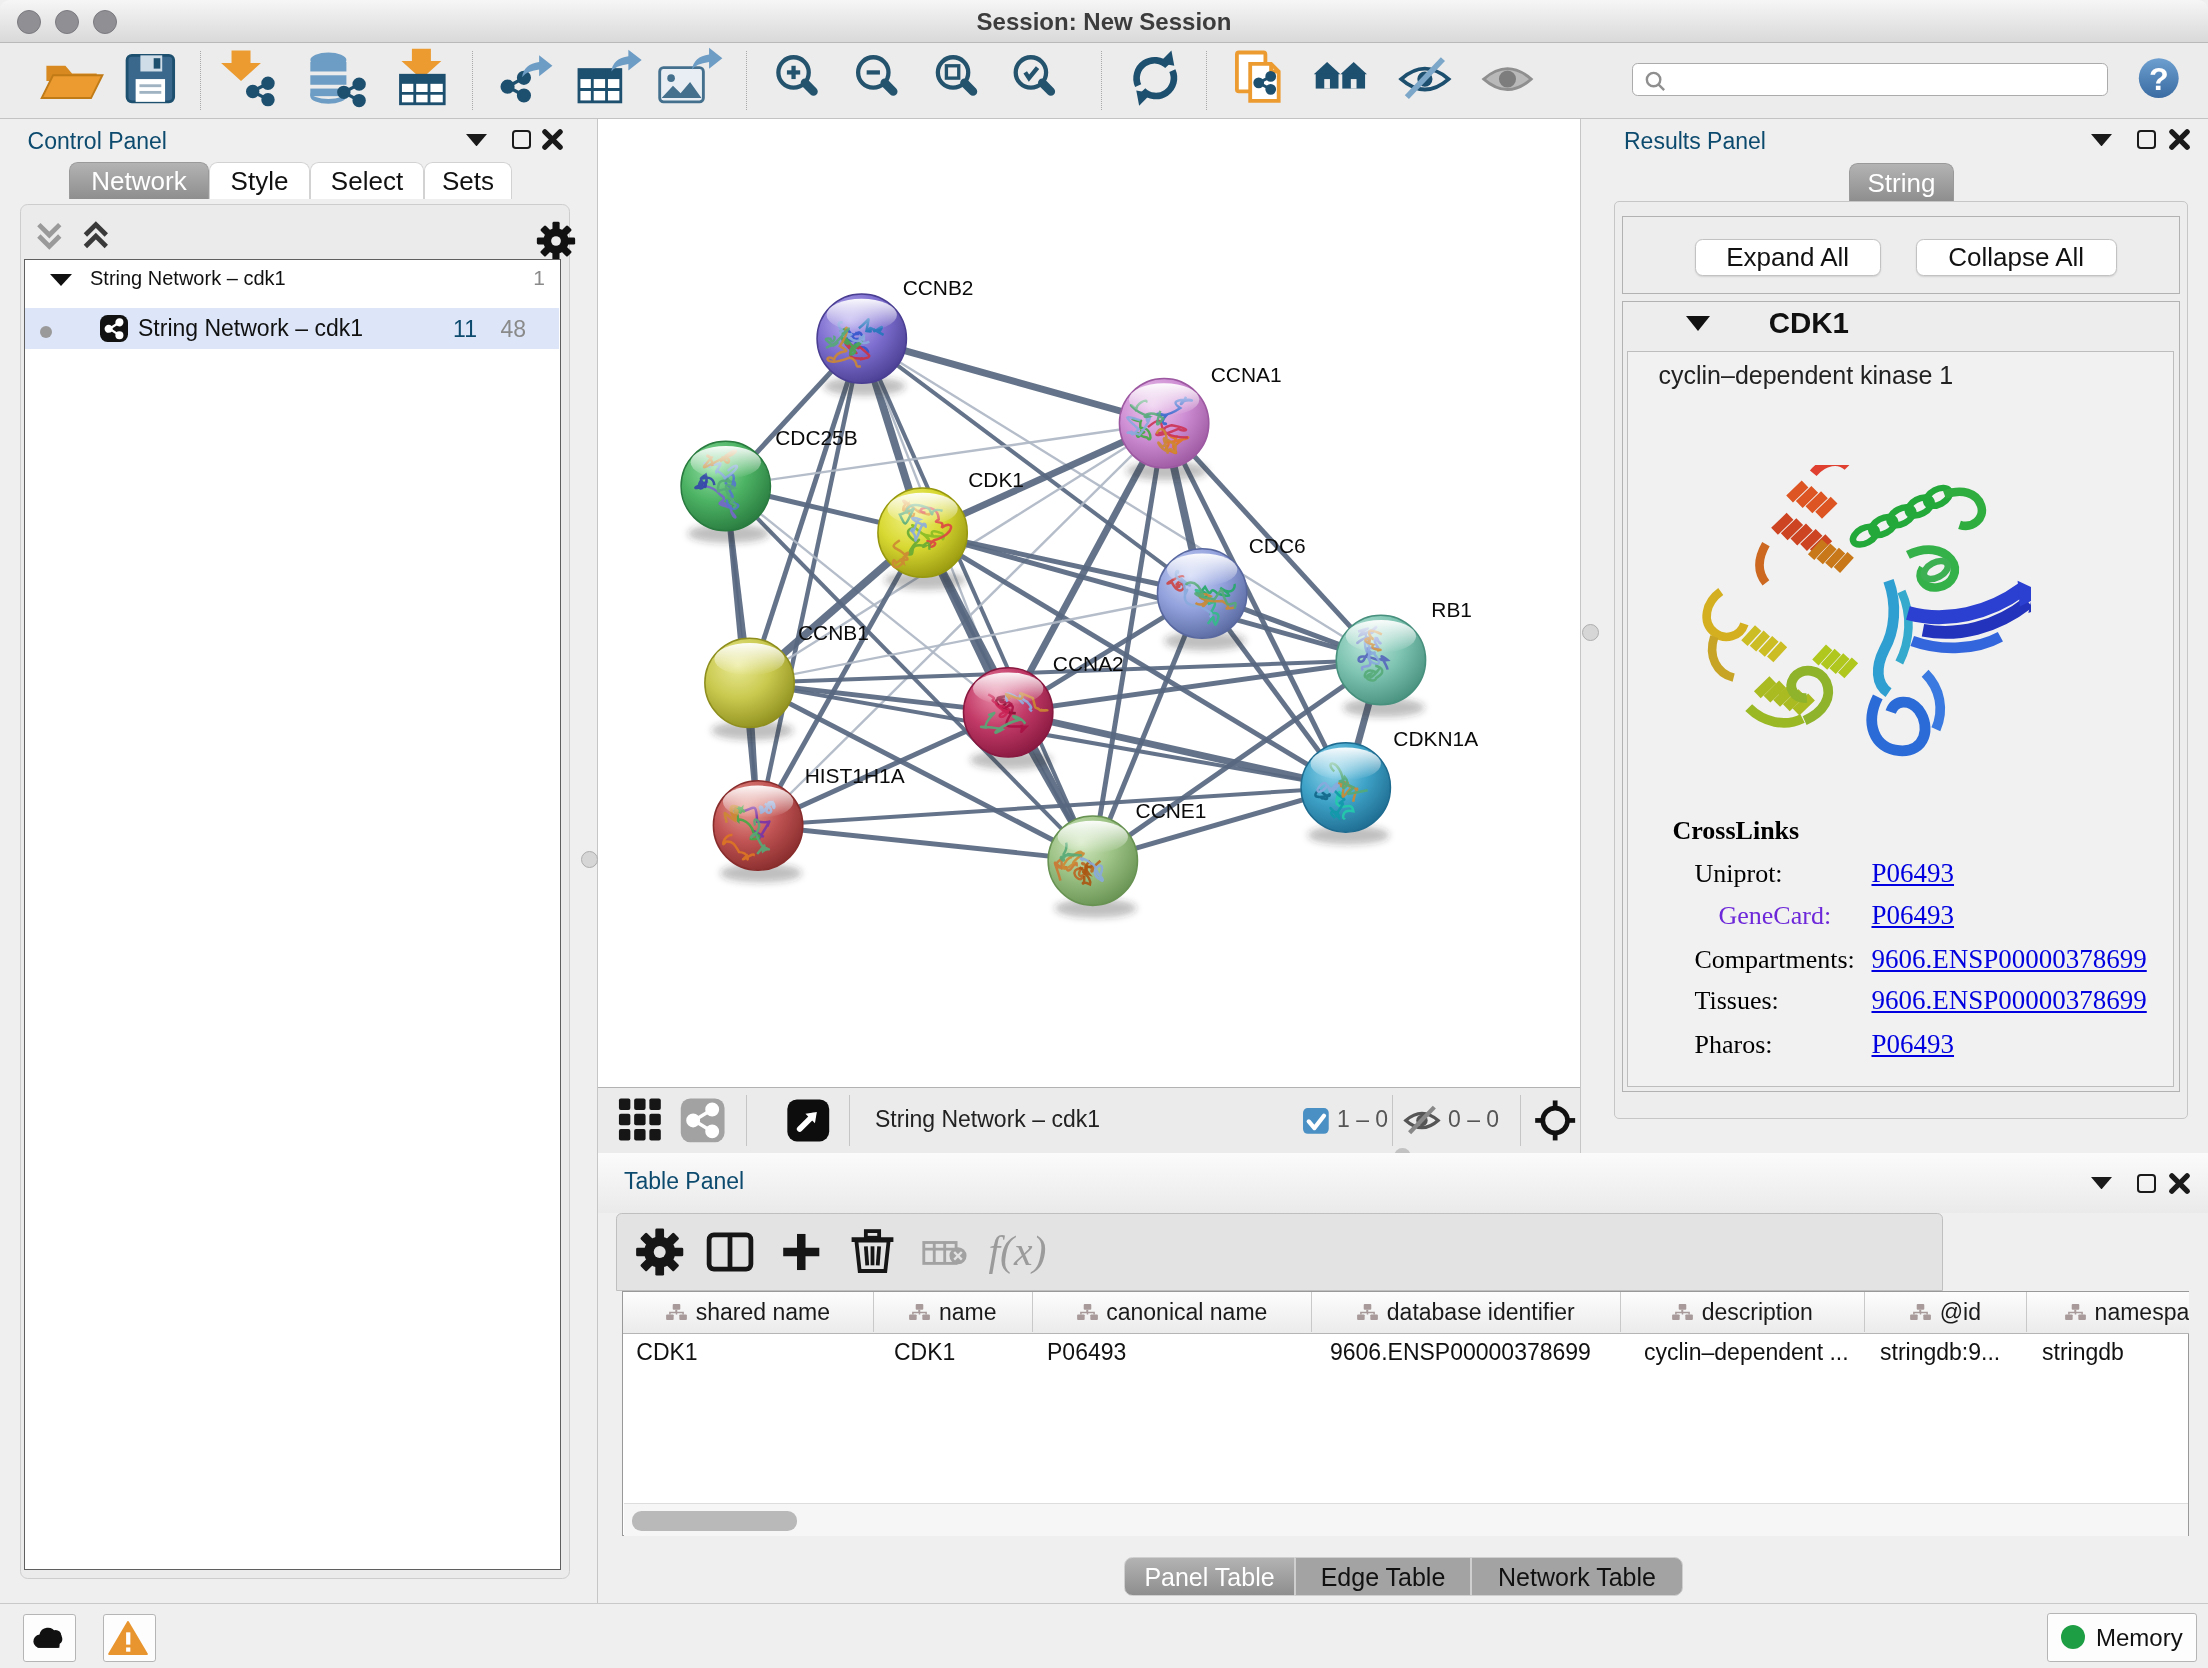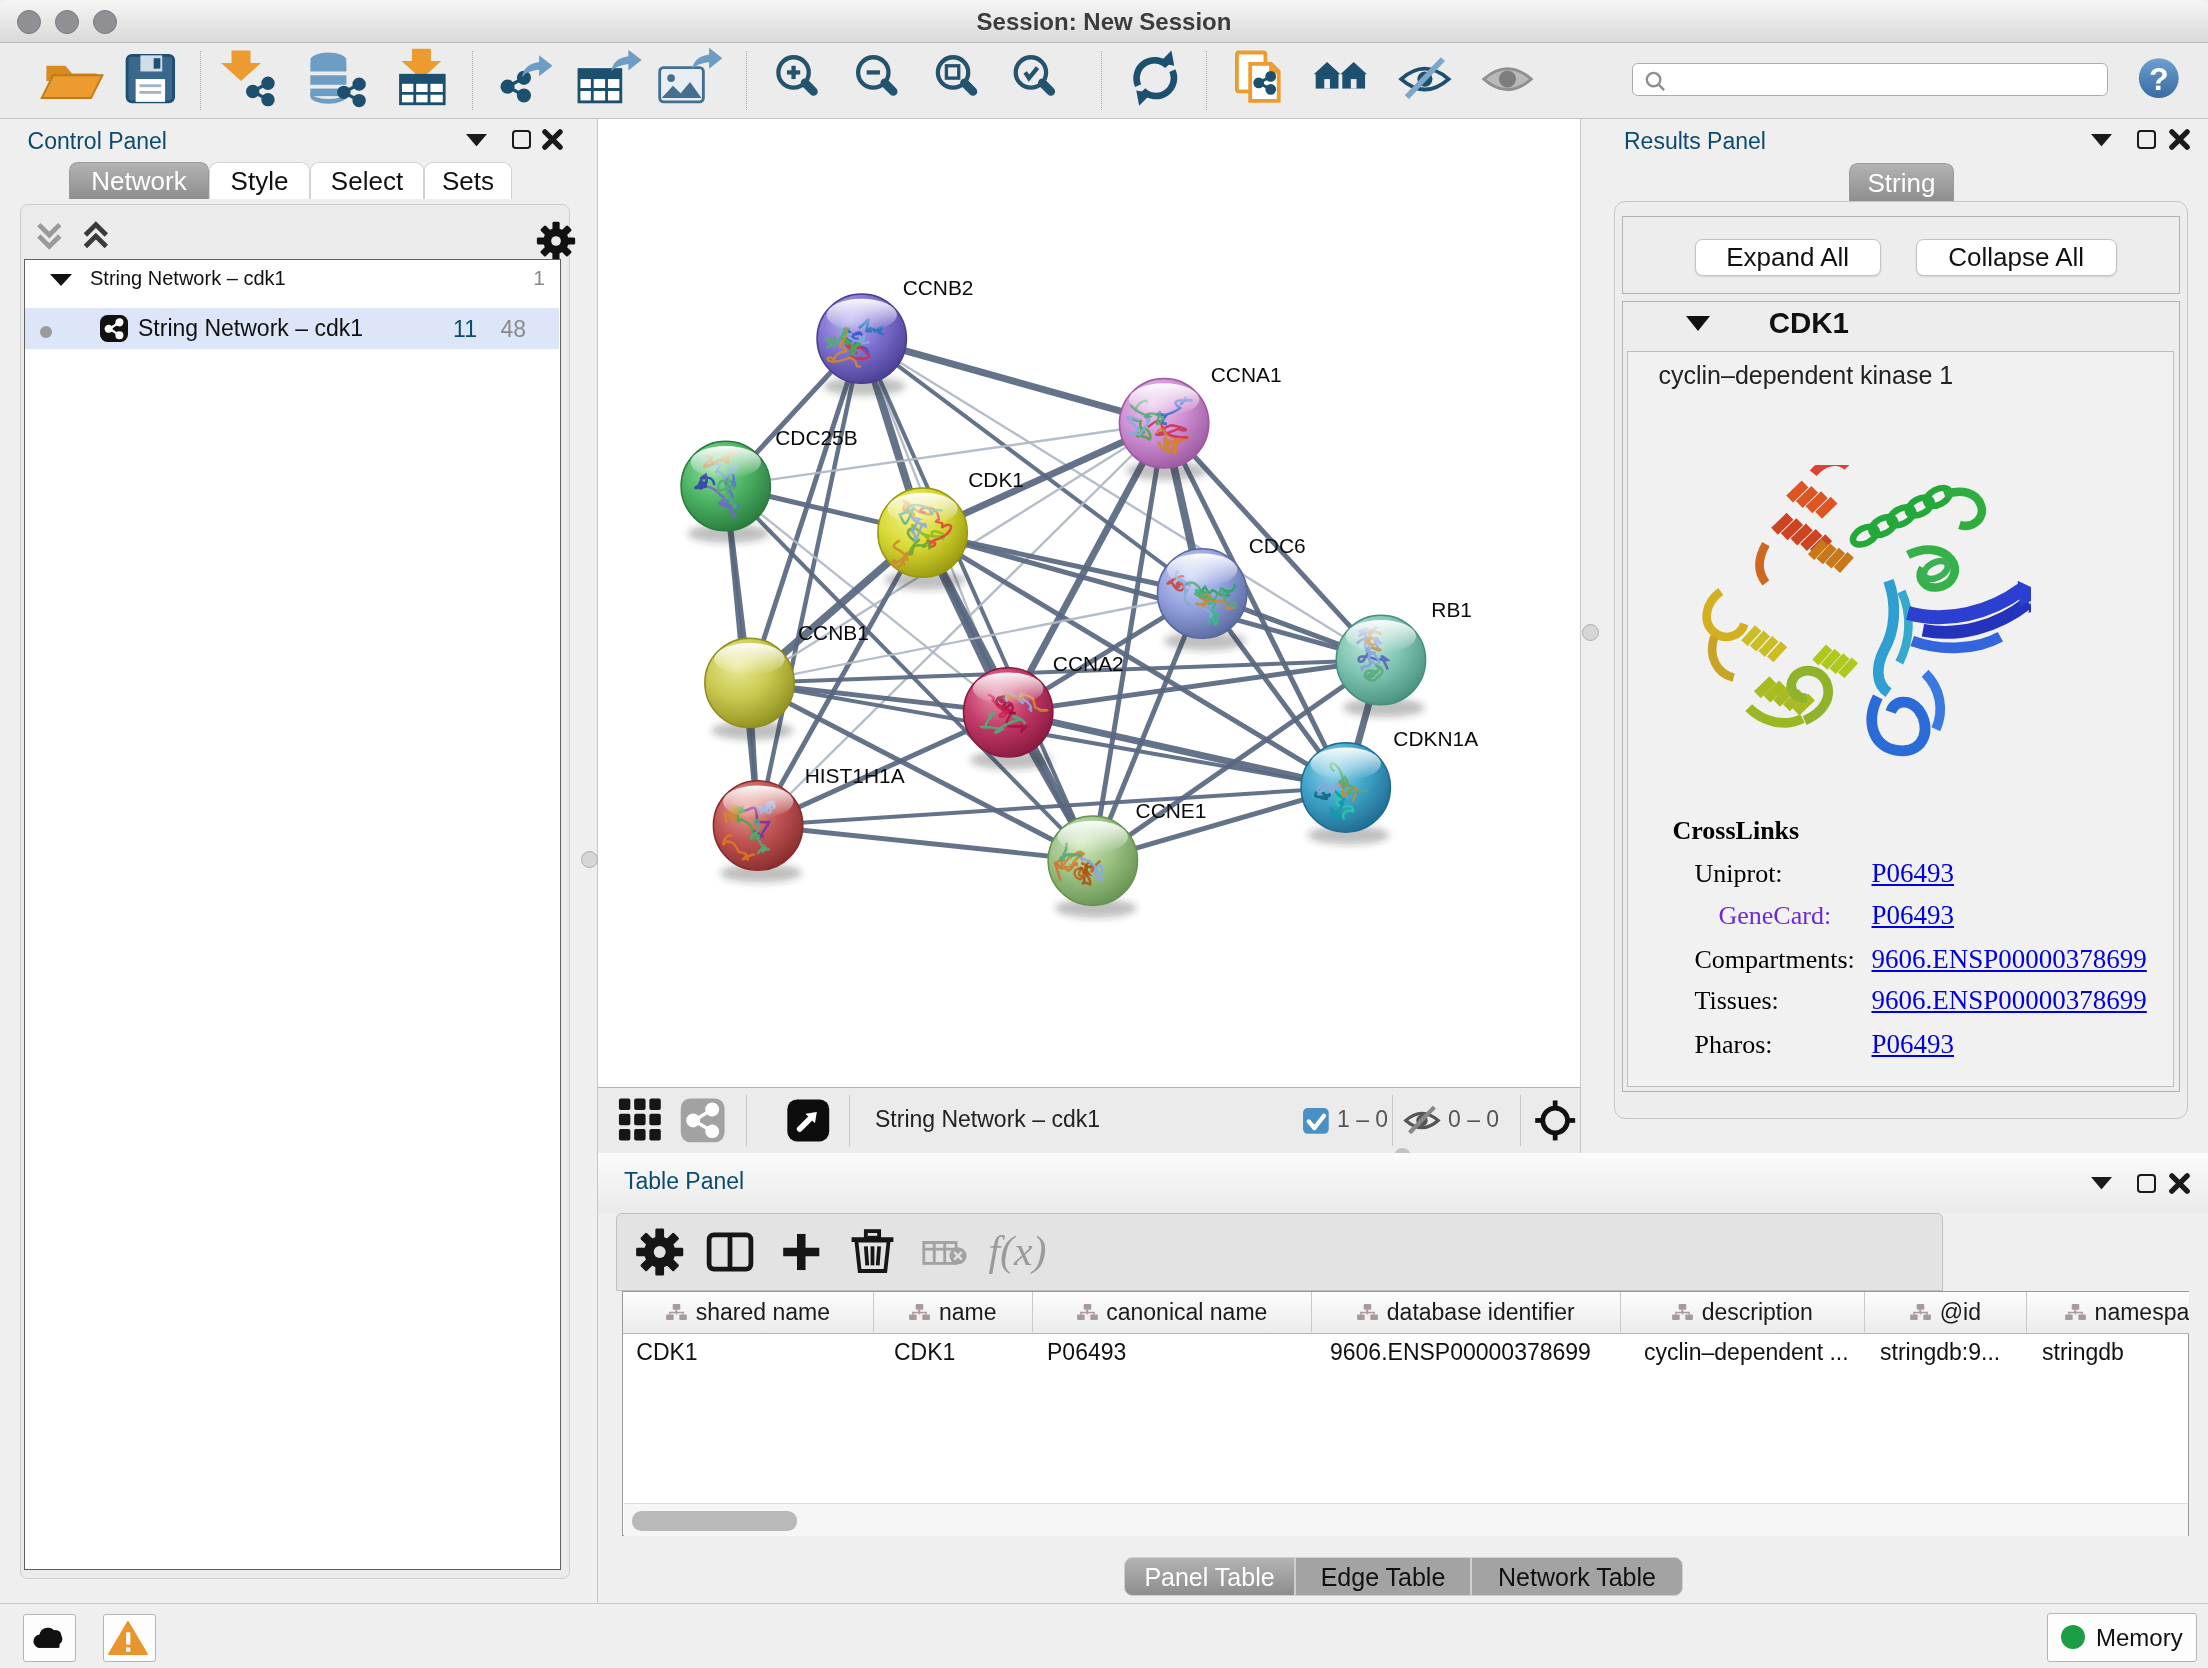--- a/index.html
+++ b/index.html
@@ -26,21 +26,21 @@
   #cp_sub{left:20px;top:204px;width:548px;height:1373px;background:#ebebeb;
     border:1px solid #cdcdcd;border-radius:7.6px;}
   #cp_tree{left:24px;top:259px;width:537px;height:1311px;background:#fff;
     border:1.9px solid #5f5f5f;box-sizing:border-box;}
   #cp_row2{left:0px;top:48px;width:534px;height:41px;background:#dce6f8;}
   #netcanvas{left:598px;top:119px;width:982px;height:968px;background:#fff;}
   #nettoolbar{left:598px;top:1087px;width:982px;height:65px;background:#ebebeb;
     border-top:1px solid #b2b2b2;border-bottom:1px solid #cccccc;}
   .ntdiv{position:absolute;top:6.7px;height:51px;width:0;border-left:1px solid #c5c5c5;}
   #rp_outer{left:1614px;top:201px;width:572px;height:916px;background:#ededed;
-    border:1px solid #c6c6c6;border-radius:11px;}
+    border:1px solid #c6c6c6;border-radius:5px;}
   .rp_inner{position:absolute;left:6.7px;width:556px;border:1px solid #b2b2b2;}
   .btn{position:absolute;height:35px;line-height:35px;background:#fff;border:1px solid #c2c2c2;
     border-radius:7.6px;text-align:center;font-size:26px;color:#111;
     box-shadow:0 1px 1.9px rgba(0,0,0,0.12);}
   .serif{font-family:"Liberation Serif", serif;}
   .xlink{color:#0000e0;text-decoration:underline;}
   #tp_toolbar{left:616px;top:1213px;width:1327px;height:78px;background:#e3e3e3;
     border:1px solid #bfbfbf;border-radius:5.7px 5.7px 0 0;box-sizing:border-box;}
   #tp_table{left:622px;top:1291px;width:1567px;height:245px;background:#fff;
     border:1px solid #999;box-sizing:border-box;}

